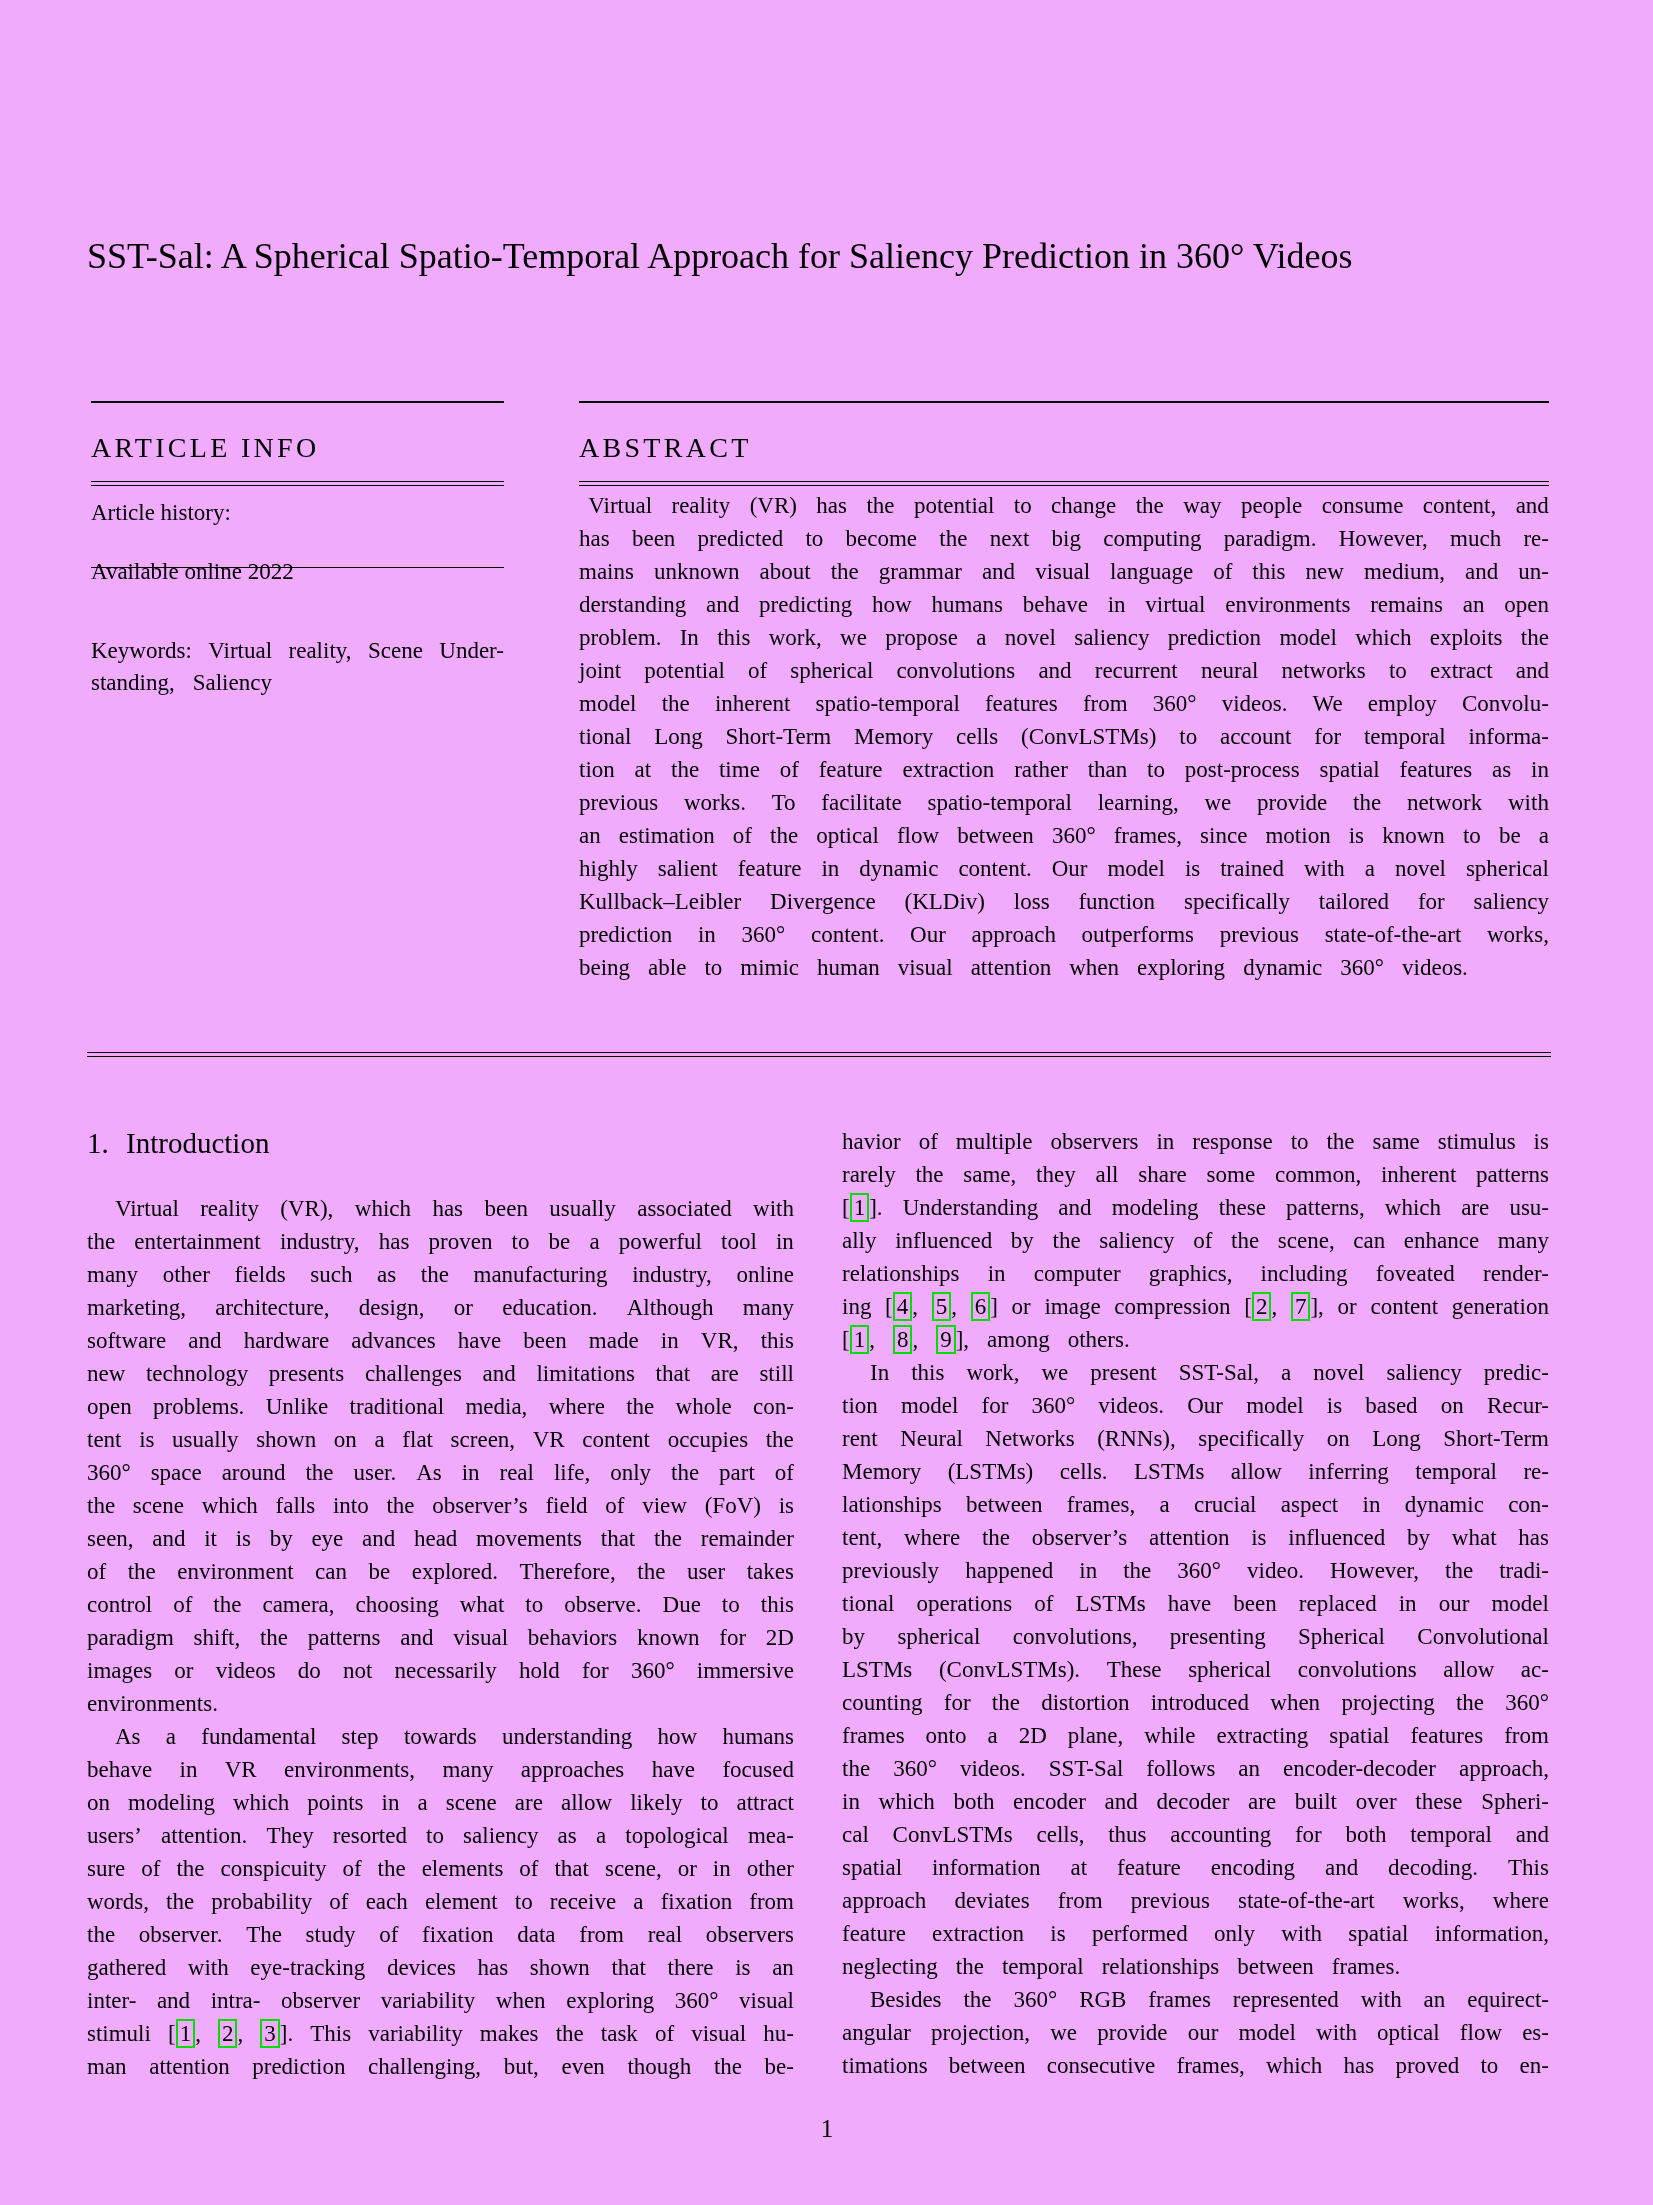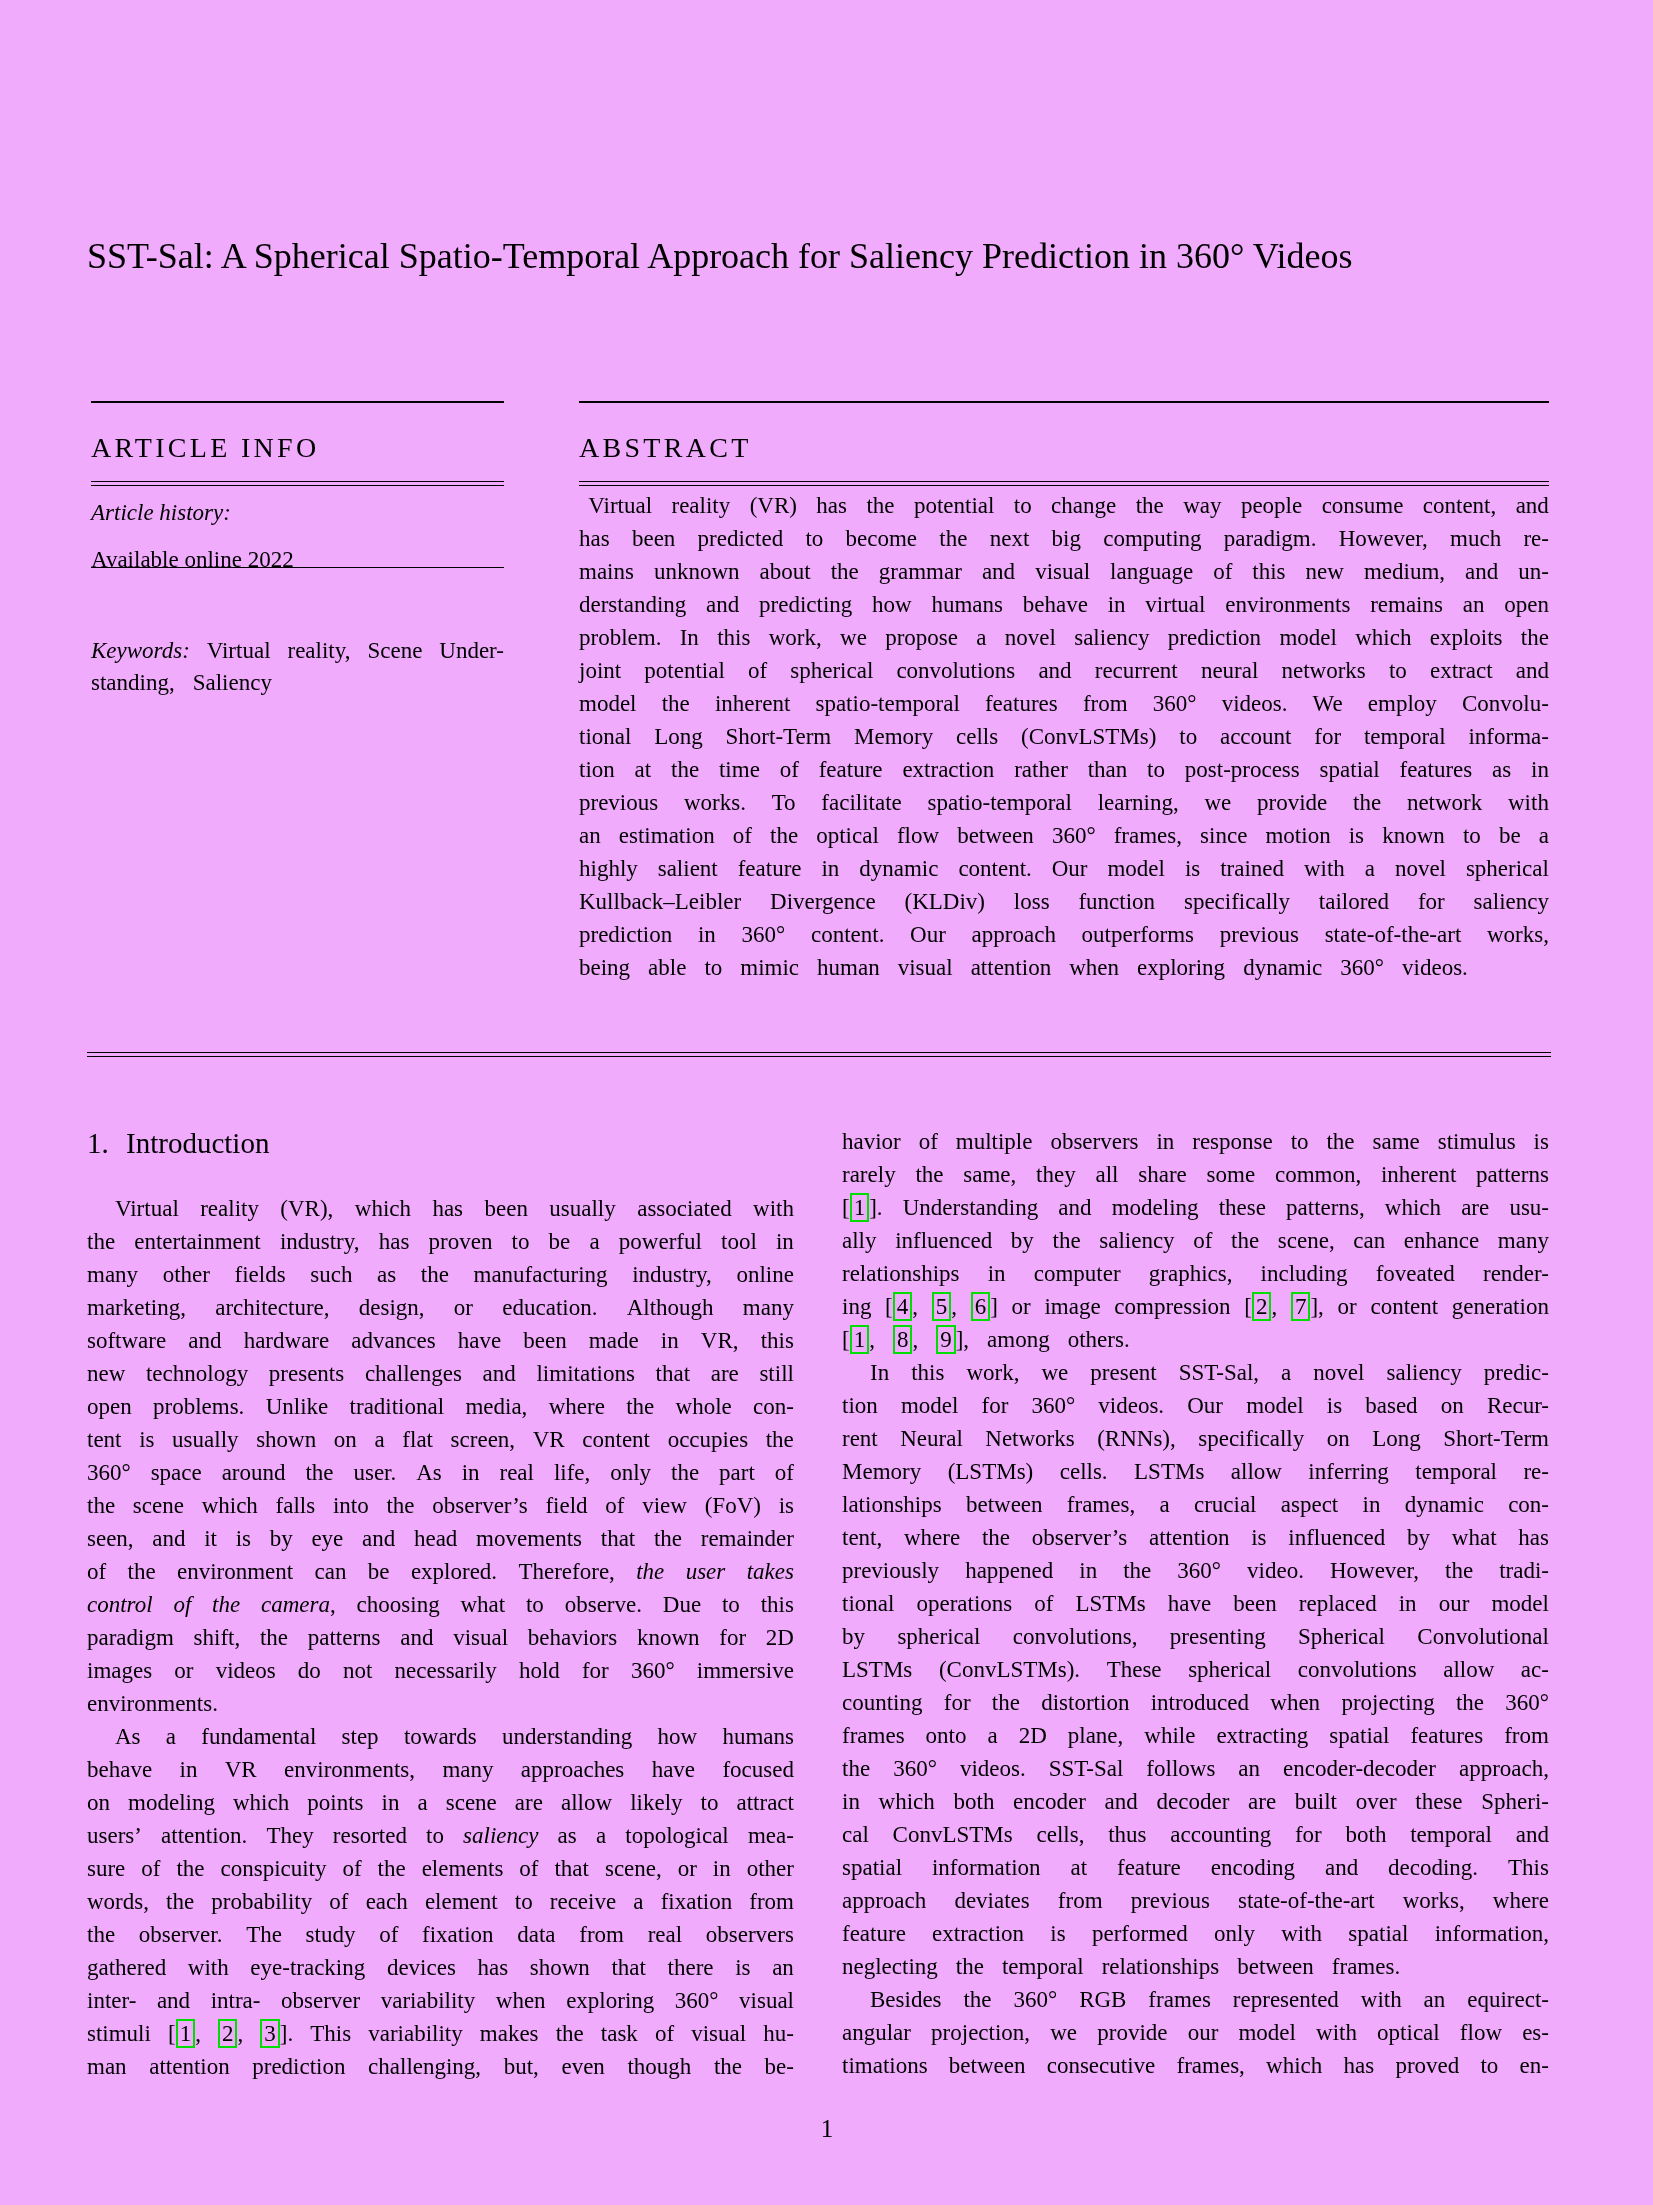--- a/index.html
+++ b/index.html
@@ -20,21 +20,21 @@
 
   .rule-thin   { border-top:2px solid #000; height:0; }
   .rule-thin2  { border-top:1.3px solid #000; height:0; }
   .rule-double { border-top:1.3px solid #000; border-bottom:1.3px solid #000; height:2.7px; }
 
   .block-heading {
     font-size:28px; letter-spacing:3.3px; white-space:nowrap;
   }
 
   .info-text { font-size:23px; line-height:32px; }
-  .it { font-style:italic; }
+  .it { }
 
   
   .lines { font-size:23px; }
   .line {
     display:flex; justify-content:space-between;
     height:33px; line-height:33px; white-space:nowrap;
   }
   .line.end { justify-content:flex-start; column-gap:18px; }
   .line.ind { padding-left:28px; }
   .kw .line, .kw .line.end { height:32px; line-height:32px; }
@@ -62,21 +62,21 @@
 
 <div class="page">
 
   <div class="abs title">SST-Sal: A Spherical Spatio-Temporal Approach for Saliency Prediction in 360° Videos</div>
 
   <div class="abs rule-thin" style="left:91px; top:401px; width:413px;"></div>
   <div class="abs block-heading" style="left:91px; top:432px;">ARTICLE INFO</div>
   <div class="abs rule-double" style="left:91px; top:481px; width:413px;"></div>
 
   <div class="abs info-text it" style="left:91px; top:497px;">Article history:</div>
-  <div class="abs info-text" style="left:91px; top:544px;">Available online 2022</div>
+  <div class="abs info-text" style="left:91px; top:556px;">Available online 2022</div>
   <div class="abs rule-thin2" style="left:91px; top:567px; width:413px;"></div>
 
   <div class="abs lines kw" style="left:91px; top:635px; width:413px;" id="keywords-lines">
       <div class="line">
         <span class="w"><span class="it">Keywords:</span></span>
         <span class="w"><span>Virtual</span></span>
         <span class="w"><span>reality,</span></span>
         <span class="w"><span>Scene</span></span>
         <span class="w"><span>Under-</span></span>
       </div>

